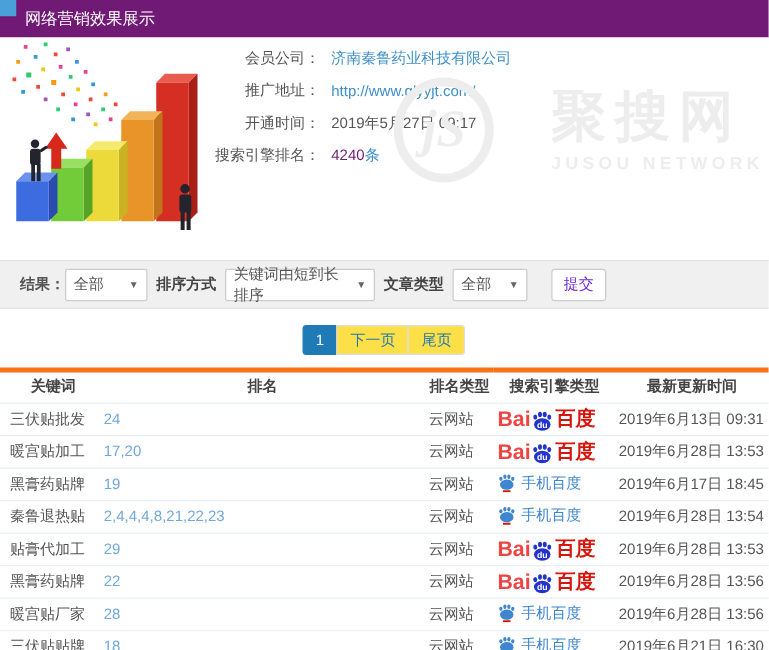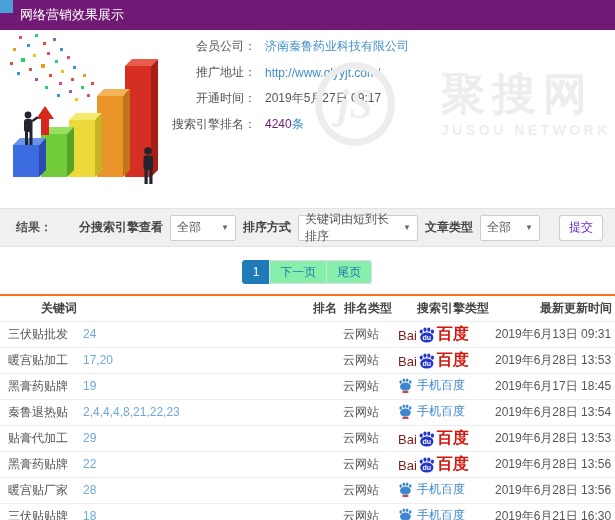--- a/index.html
+++ b/index.html
@@ -30,55 +30,55 @@
     display:flex; align-items:center; justify-content:center;
     color:#ededed; font-size:42px; font-style:italic; font-weight:bold;
     font-family:"Liberation Serif","DejaVu Serif",serif; }
   .wm-text { margin-left:14px; text-align:left; }
   .wm-name { font-size:44px; font-weight:bold; color:#ededed; letter-spacing:7px; line-height:48px; }
   .wm-sub { font-size:14px; font-weight:bold; color:#ededed; letter-spacing:3.5px; margin-top:4px; }
 
   
   .filter-bar { height:39px; background:#f0f0f0; border-top:1px solid #e2e2e2;
     border-bottom:1px solid #e2e2e2; display:flex; align-items:center;
-    justify-content:space-between; padding:0 12px 0 16px; }
+    justify-content:flex-start; padding:0 12px 0 16px; }
   .result-label { font-size:12px; font-weight:bold; color:#555; }
   .filter-controls { display:flex; align-items:center; gap:7px; }
   .f-label { font-size:12px; font-weight:bold; color:#444; }
   .select { background:#fff; border:1px solid #ccc; border-radius:2px; height:26px;
     display:flex; align-items:center; justify-content:space-between;
     padding:0 6px; font-size:12px; color:#555; cursor:pointer; }
   .select.s1 { width:66px; } .select.s2 { width:120px; } .select.s3 { width:60px; }
   .select .caret { font-size:8px; color:#666; margin-left:5px; }
   .submit-btn { background:#fff; border:1px solid #ccc; border-radius:3px; height:26px;
     padding:0 9px; font-size:12px; color:#6d28d9; cursor:pointer;
     font-family:"Liberation Sans","DejaVu Sans",sans-serif;margin-left:12px; }
 
   
   .pagination { display:flex; justify-content:center; margin:13px 0 10px 0; }
-  .page { display:inline-block; border:1px solid #ddd; background:#86efac; color:#2077b2;
+  .page { display:inline-block; border:1px solid #ddd; background:#fde047; color:#2077b2;
     font-size:12px; line-height:22px; padding:0 10px; margin-left:-1px; cursor:pointer; }
   .page.active { background:#1f7ab8; border-color:#1f7ab8; color:#fff; }
   .page:first-child { border-radius:3px 0 0 3px; }
   .page:last-child { border-radius:0 3px 3px 0; }
 
   
   table { width:615px; border-collapse:collapse; table-layout:fixed; }
   col.c1{width:80px;} col.c2{width:260px;} col.c3{width:55px;} col.c4{width:97px;} col.c5{width:123px;}
-  thead th { font-size:12px; font-weight:bold; color:#444; text-align:right;
-    height:26px; border-top:2px solid #f97316; border-bottom:1px solid #e9eef2; padding:0 3px; }
+  thead th { font-size:12px; font-weight:bold; color:#444; text-align:center;
+    height:26px; border-top:4px solid #f97316; border-bottom:1px solid #e9eef2; padding:0 3px; }
   thead th:first-child { padding-left:8px; }
   tbody td { font-size:12px; color:#555; height:26px; border-bottom:1px solid #e9eef2;
     padding:0 3px; white-space:nowrap; overflow:hidden; }
   tbody td:first-child { padding-left:8px; }
   td.c-rank { color:#6fa8dc; cursor:pointer; }
 
   
   .baidu-logo { display:inline-flex; align-items:flex-end; line-height:1; }
-  .bd-bai { color:#7f1d1d; font-weight:normal; font-size:13px; letter-spacing:0; }
+  .bd-bai { color:#ef4444; font-weight:bold; font-size:17px; letter-spacing:0; }
   .bd-cn { color:#d6150c; font-weight:bold; font-size:16px; }
   .baidu-logo svg { margin:0 1px -1px 1px; }
   
   .mbaidu { display:inline-flex; align-items:center; color:#3e87d0; font-size:12px; }
   .mbaidu svg { margin-right:4px; }
 </style>
 </head>
 <body>
 
 <div class="topbar">
@@ -195,21 +195,20 @@
     <div class="wm-text">
       <div class="wm-name">聚搜网</div>
       <div class="wm-sub">JUSOU NETWORK</div>
     </div>
   </div>
 </div>
 
 <div class="filter-bar">
   <span class="result-label">结果：</span>
   <div class="filter-controls">
-    <span class="f-label">分搜索引擎查看</span>
     <div class="select s1">
       <span>全部</span>
       <span class="caret">▼</span>
     </div>
     <span class="f-label">排序方式</span>
     <div class="select s2">
       <span>关键词由短到长排序</span>
       <span class="caret">▼</span>
     </div>
     <span class="f-label">文章类型</span>

